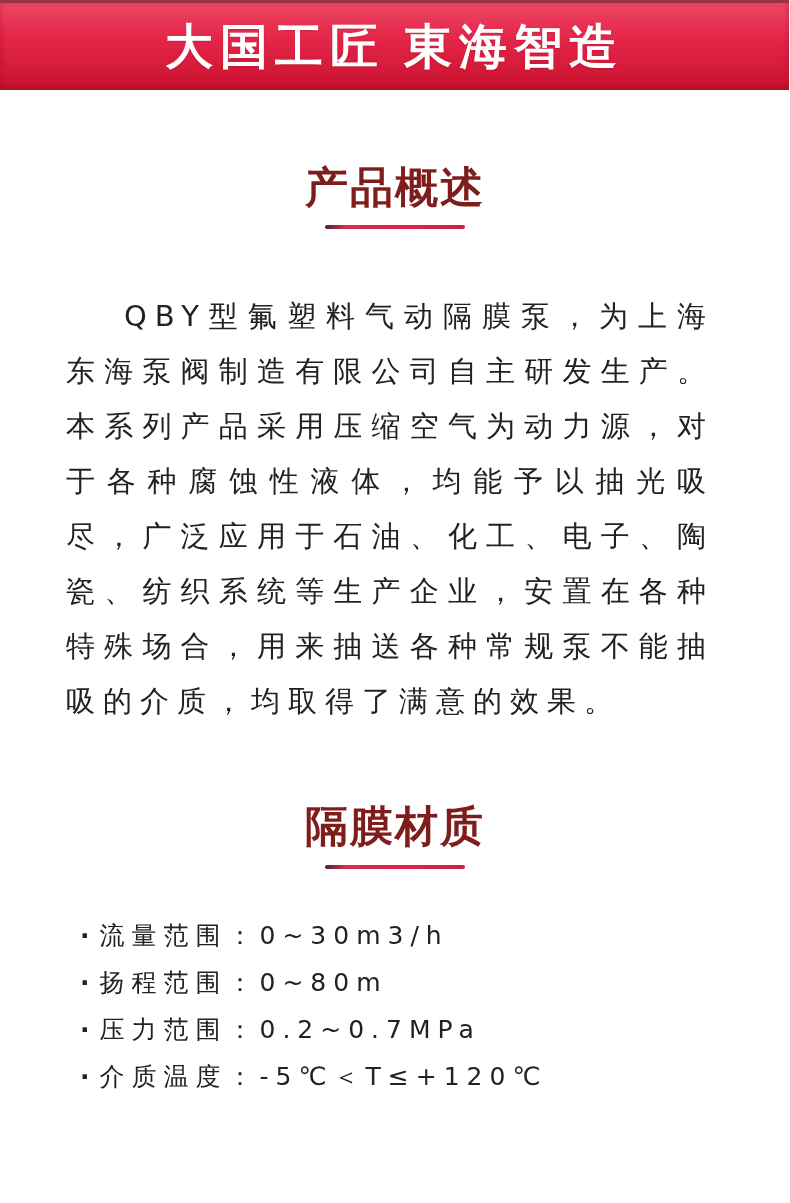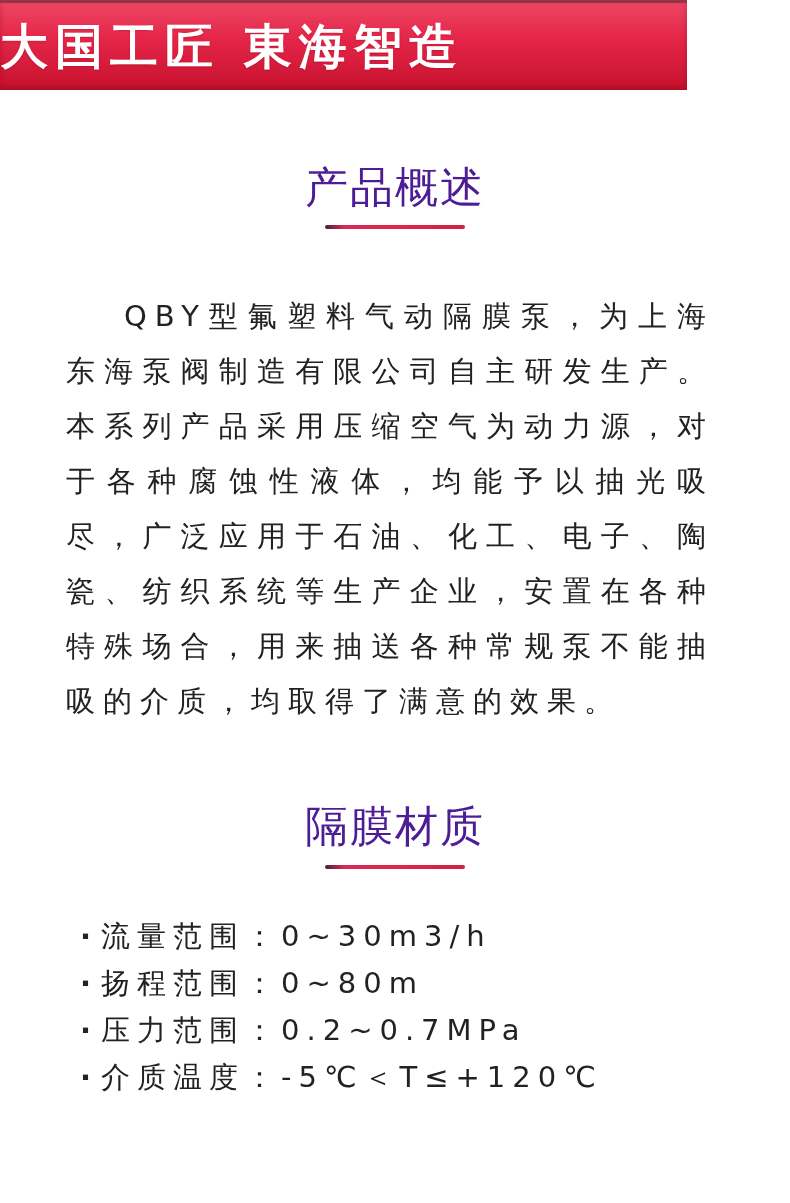--- a/index.html
+++ b/index.html
@@ -9,45 +9,47 @@
   body {
     width: 790px;
     height: 1203px;
     background: #ffffff;
     font-family: "DejaVu Sans", sans-serif;
     color: #1f1f1f;
     overflow: hidden;
   }
   
   .banner {
-    width: 687px;
+    width: 789px;
     height: 87px;
     border-top: 3px solid #963344;
     background: linear-gradient(180deg, #ee4663 0%, #e42548 42%, #c8122f 100%);
     display: flex;
     align-items: center;
+    justify-content: center;
     box-shadow: inset 0 -3px 6px rgba(120,0,20,0.35);
+    font-family: Liberation Serif, serif;
   }
   .banner-title {
     color: #ffffff;
     font-size: 48px;
     font-weight: 900;
     letter-spacing: 7px;
     white-space: pre;
     text-shadow: 0 1px 2px rgba(120,0,20,0.25);
   }
   
   .section-head {
     margin-top: 74px;
     text-align: center;
   }
   .section-title {
     font-size: 43px;
-    font-weight: 400;
-    color: #4c1d95;
+    font-weight: 700;
+    color: #7f1d1d;
     letter-spacing: 2px;
     line-height: 1.1;
     margin-top: 46px;
   }
   .section-underline {
     width: 140px;
     height: 4px;
     margin: 14px auto 0 auto;
     border-radius: 2px;
     background: linear-gradient(90deg, #47243a 0%, #d82a54 14%, #e0244e 55%, #cf1f46 100%);
@@ -62,21 +64,21 @@
     text-justify: inter-ideograph;
     word-break: break-all;
     text-indent: 2em;
     color: #222222;
   }
   
   .cond-list {
     margin: 46px 76px 0 66px;
   }
   .cond-item {
-    font-size: 29px;
+    font-size: 25px;
     line-height: 42px;
     letter-spacing: 7px;
     text-align: justify;
     text-justify: inter-ideograph;
     word-break: break-all;
     color: #222222;
     margin-bottom: 5px;
   }
   .bullet {
     display: inline-block;

